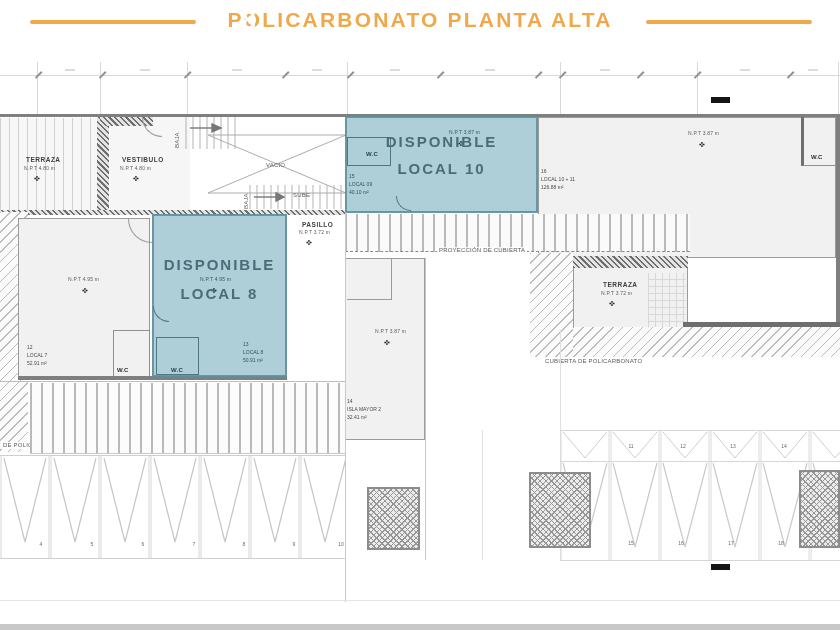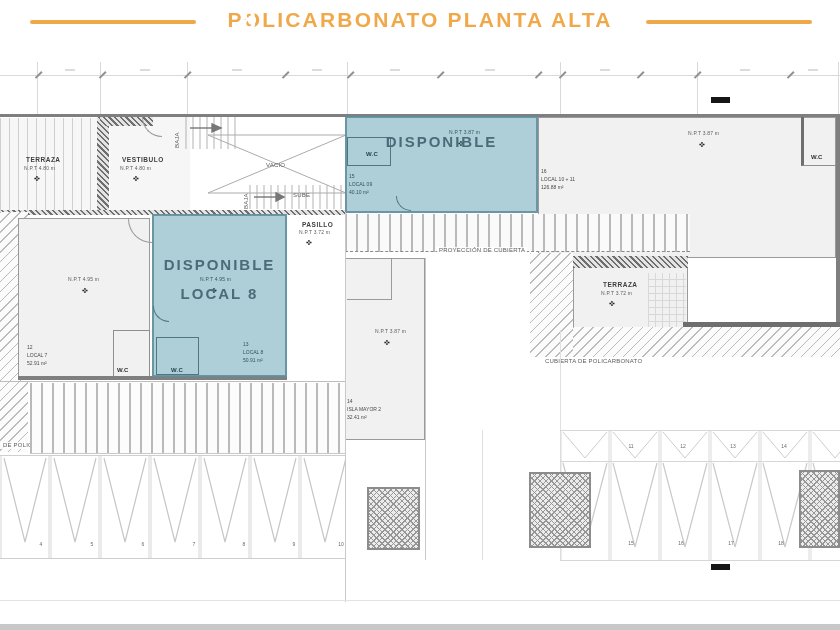--- a/index.html
+++ b/index.html
@@ -179,20 +179,21 @@
   <span class="abs t6 wcteal wc" style="left:366px;top:96px;">W.C</span>
   <span class="abs t6" style="left:449px;top:74px;color:#35545e;font-size:5px;">N.P.T 3.87 m</span>
   <span class="abs marker" style="left:458px;top:85px;color:#173138;">✜</span>
   <div class="abs key keyteal" style="left:349px;top:117px;">
     <div>15</div>
     <div>LOCAL 09</div>
     <div>40.10 m²</div>
   </div>
   <div class="abs avail" style="left:350px;top:73px;width:183px;">
     <div>DISPONIBLE</div>
+    <div>LOCAL 10</div>
   </div>
 
   <div class="abs teal" style="left:152px;top:159px;width:135px;height:163px;"></div>
   <div class="abs" style="left:156px;top:282px;width:43px;height:38px;border:1px solid #4f7781;box-sizing:border-box;"></div>
   <div class="abs arc" style="left:153px;top:251px;width:16px;height:16px;border-color:#4f7781;"></div>
   <span class="abs t6" style="left:200px;top:221px;color:#35545e;font-size:5px;">N.P.T 4.95 m</span>
   <span class="abs marker" style="left:211px;top:232px;color:#173138;">✜</span>
   <span class="abs t6 wcteal wc" style="left:171px;top:312px;">W.C</span>
   <div class="abs key keyteal" style="left:243px;top:285px;">
     <div>13</div>

